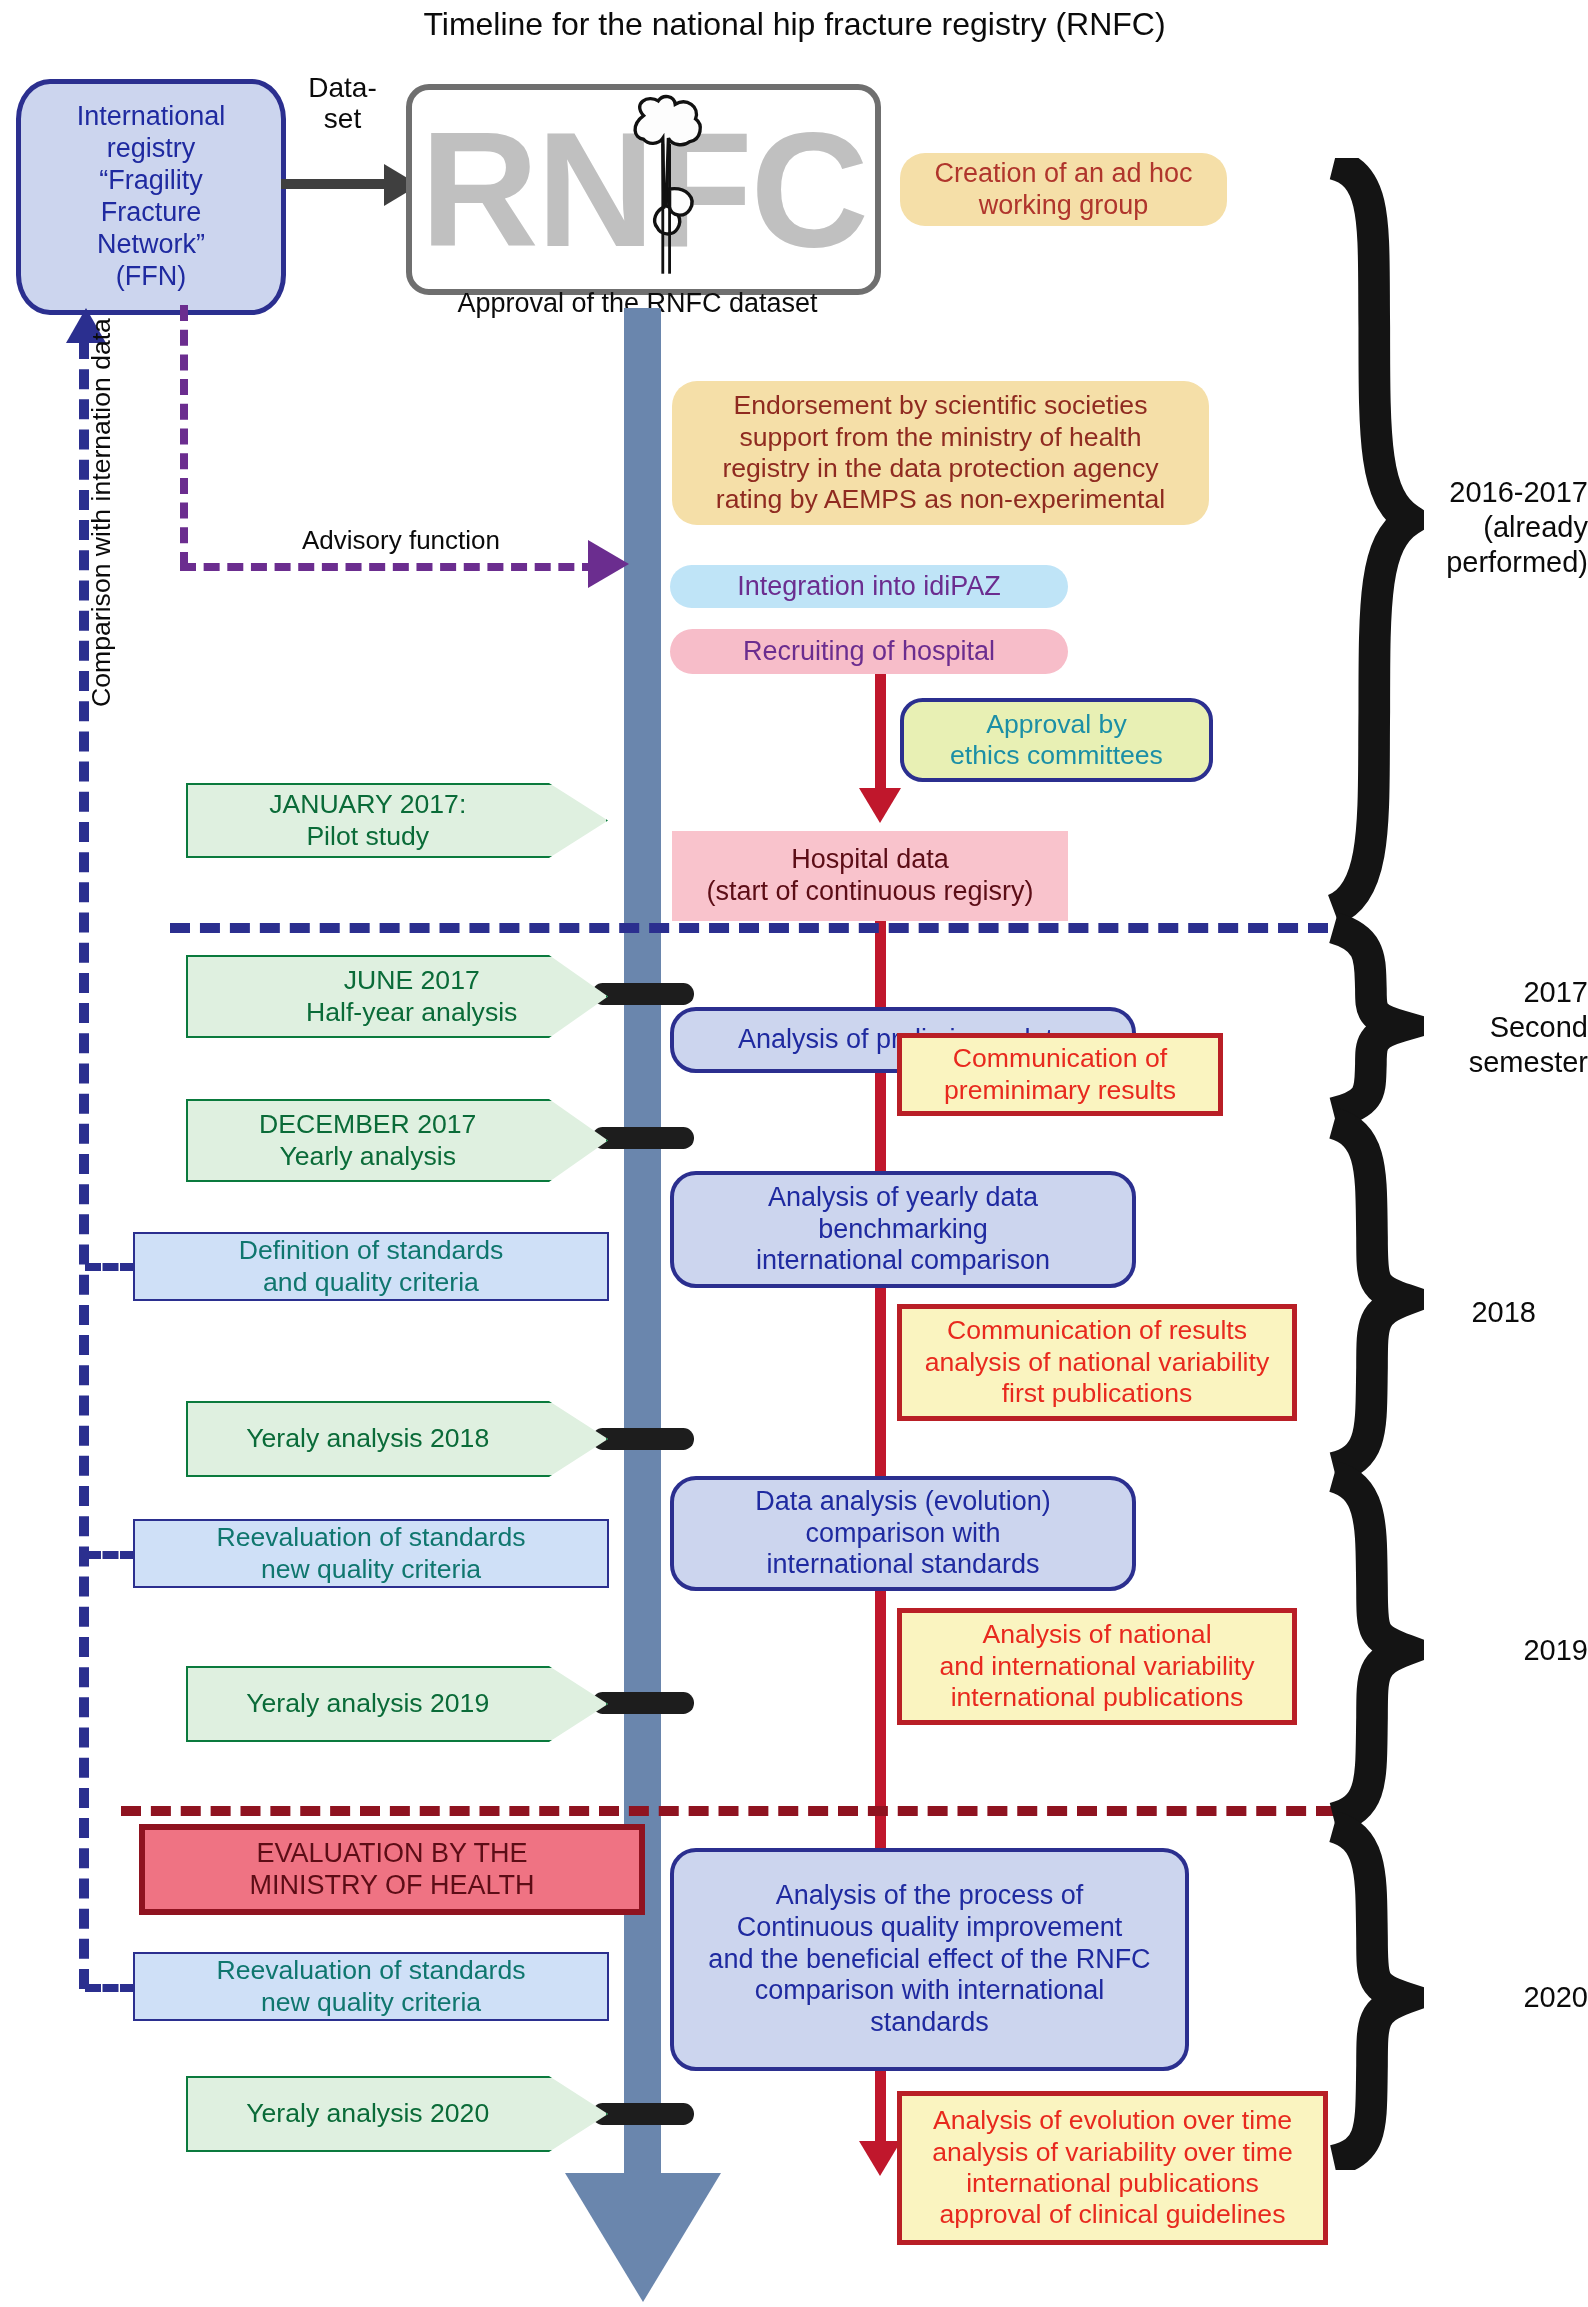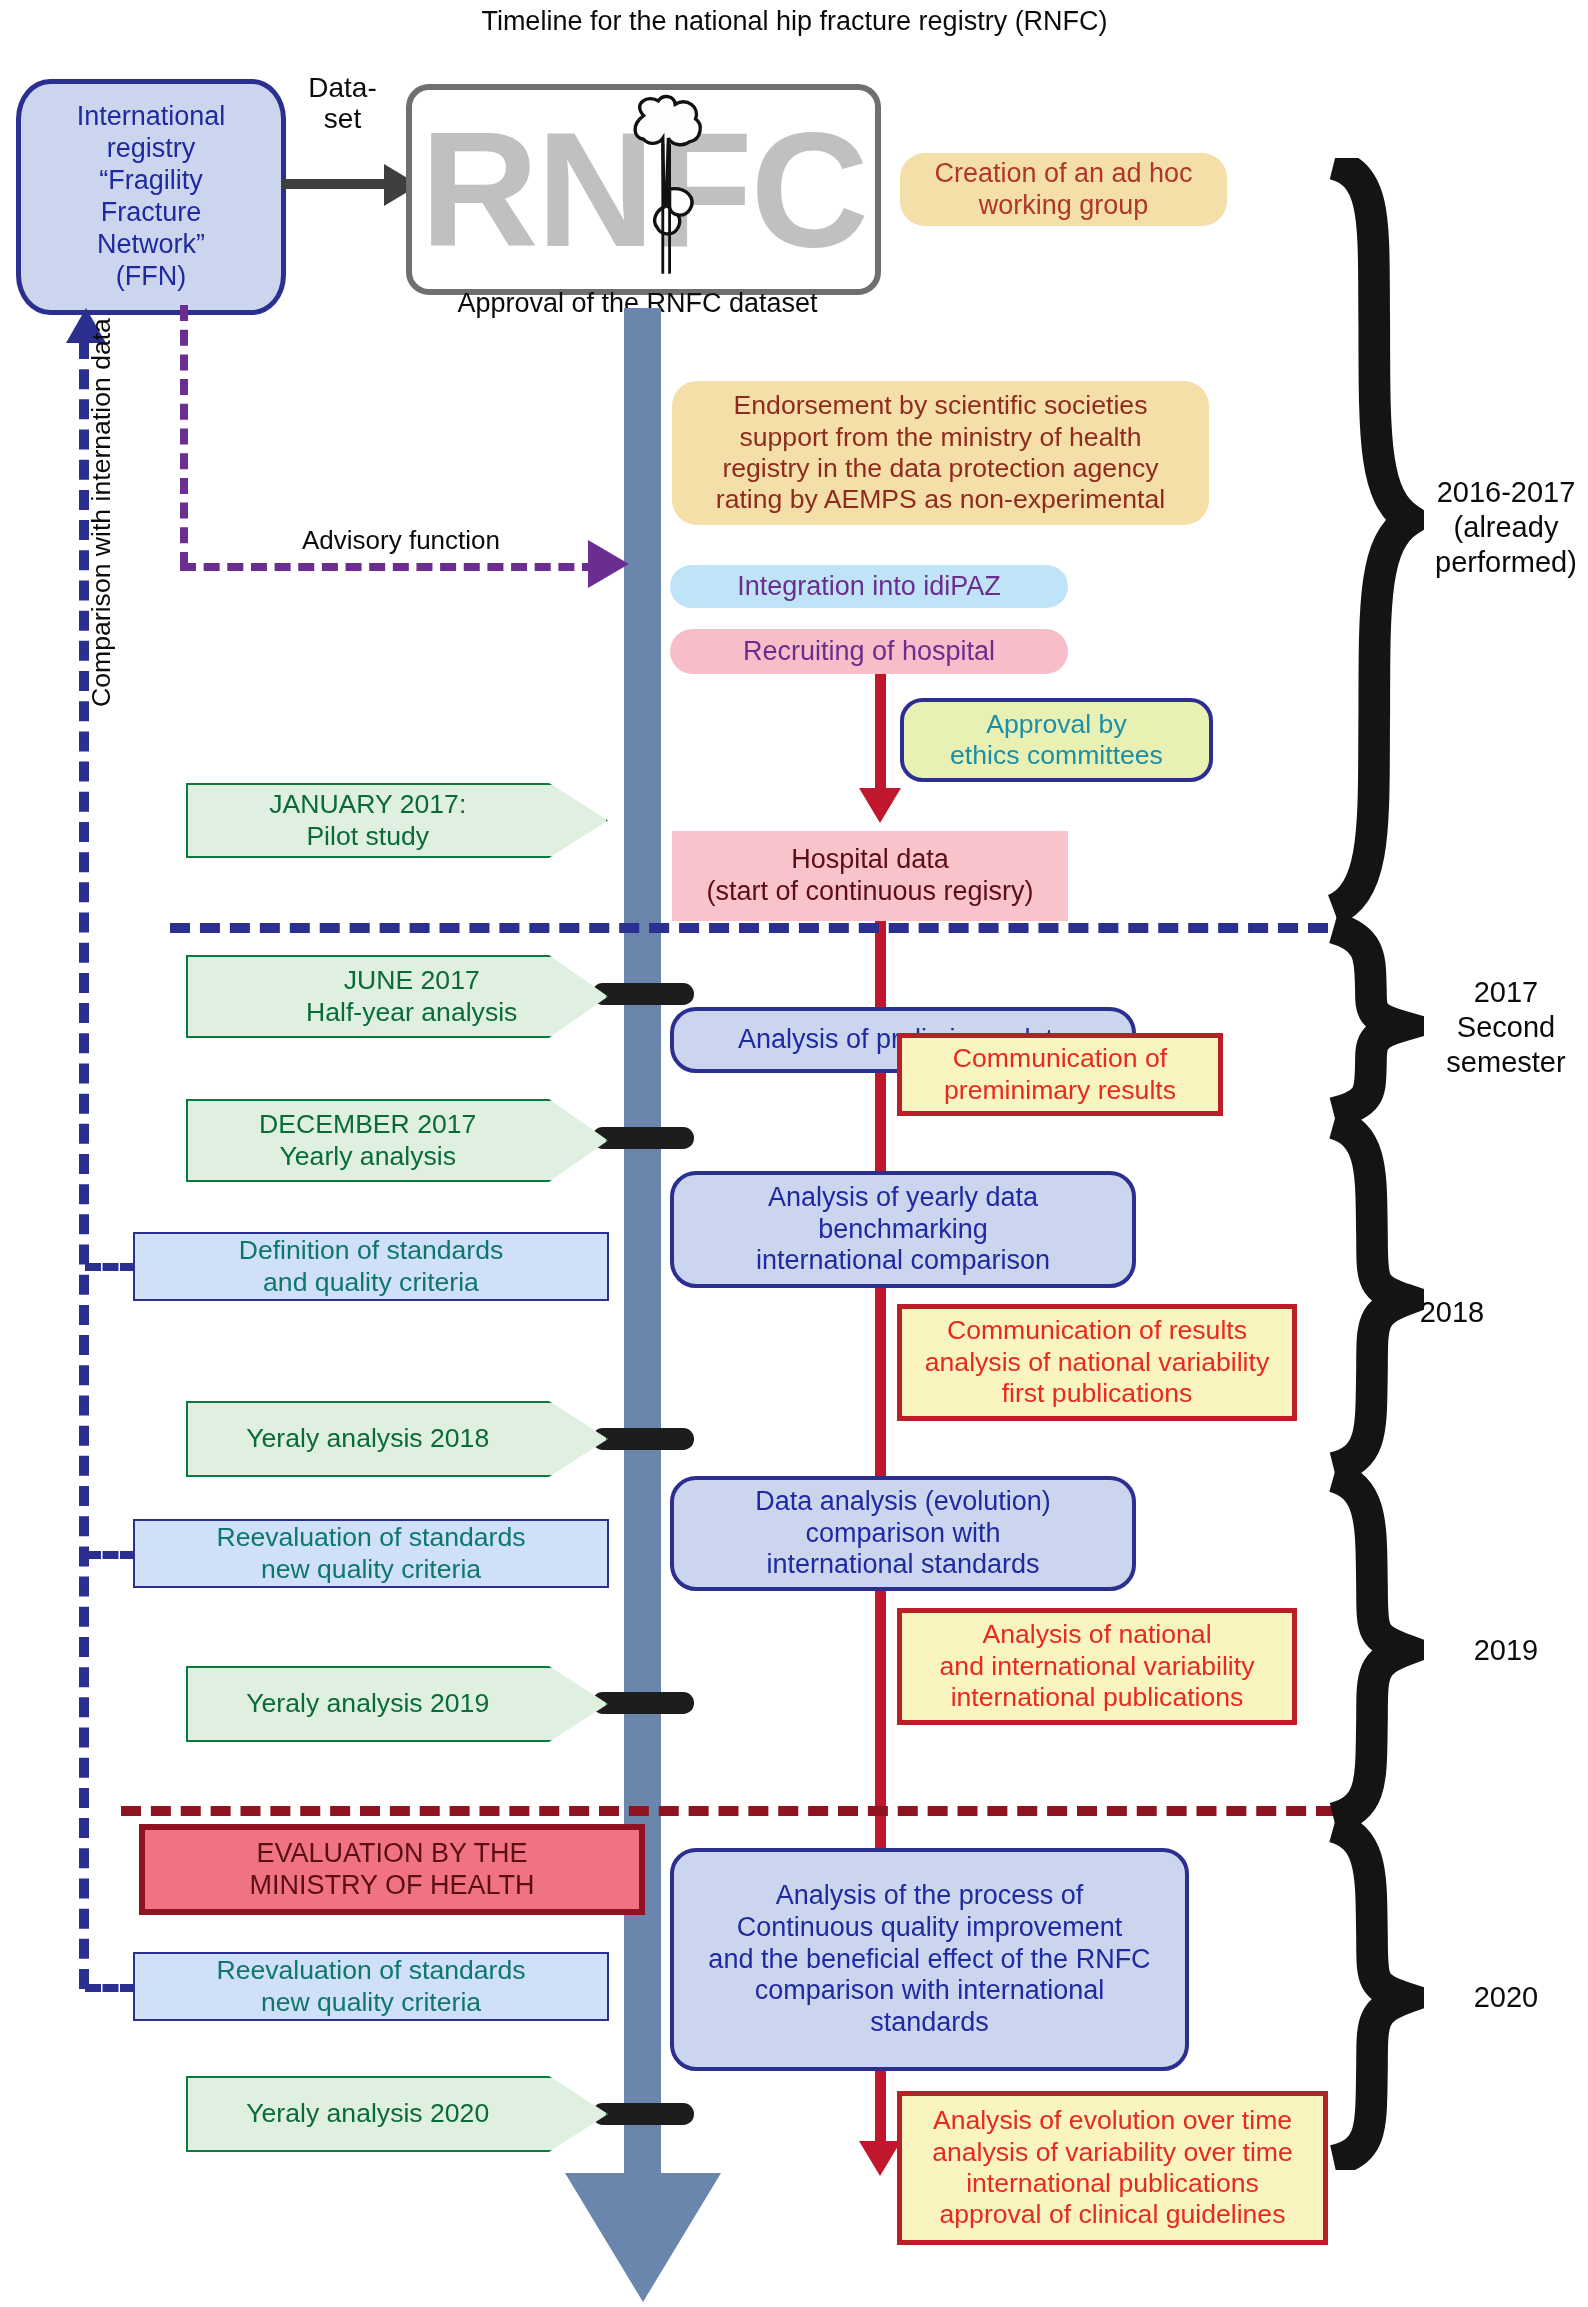--- a/index.html
+++ b/index.html
@@ -2,21 +2,21 @@
 <html style="font-size:9px"><head>
 <meta charset="utf-8">
 <style>
   html,body{margin:0;padding:0;background:#fff;}
   body{font-family:"Liberation Sans",sans-serif;}
   #root{position:relative;width:1589px;height:2307px;background:#ffffff;overflow:hidden;}
   .abs{position:absolute;}
   .ctr{display:flex;align-items:center;justify-content:center;text-align:center;line-height:1.18;}
 
   
-  #title{left:0;top:5.7px;width:1589px;text-align:center;font-size:27px;color:#0b0b0b;}
+  #title{left:0;top:5.7px;width:1589px;text-align:center;font-size:32px;color:#0b0b0b;}
 
   
   #ffn{left:16px;top:79px;width:260px;height:226px;
        background:#ccd5ee;border:5.1px solid #2b2f8f;border-radius:34px/40px;
        color:#1f2aa0;font-size:27px;}
   
   #logocard{left:406px;top:84px;width:463px;height:199px;
             background:#fff;border:6.2px solid #6f6f6f;border-radius:23px;}
   #logotxt{left:0;top:0;width:463px;height:199px;font-size:164px;font-weight:bold;
            color:#c0c0c0;letter-spacing:-2.3px;}
@@ -81,21 +81,21 @@
   .ycomm{background:#faf4c0;border:5.1px solid #b91f26;color:#e8291e;font-size:26.6px;}
 
   
   .soft{border-radius:25px;font-size:27px;}
 
   
   #ministry{background:#ef7383;border:6.2px solid #8f1320;color:#5c0d16;font-size:27px;}
 
   
   #hospital{background:#f9c3cc;color:#5c0d16;font-size:27px;}
-  .yearlbl{text-align:center;font-size:29px;color:#0b0b0b;line-height:1.2;}
+  .yearlbl{text-align:right;font-size:29px;color:#0b0b0b;line-height:1.2;}
 </style>
 </head>
 <body>
 
 <div id="root">
 
   <div id="title" class="abs">Timeline for the national hip fracture registry (RNFC)</div>
 
   <div id="ffn" class="abs ctr">
     <div style="width:100%;">

